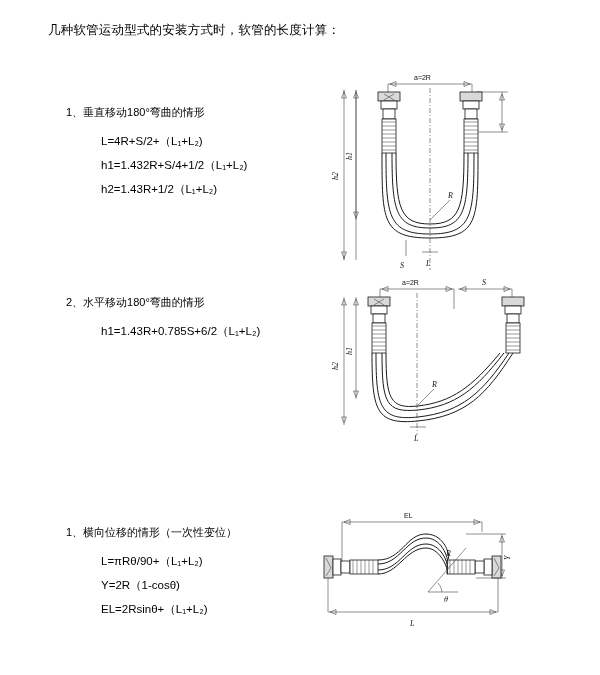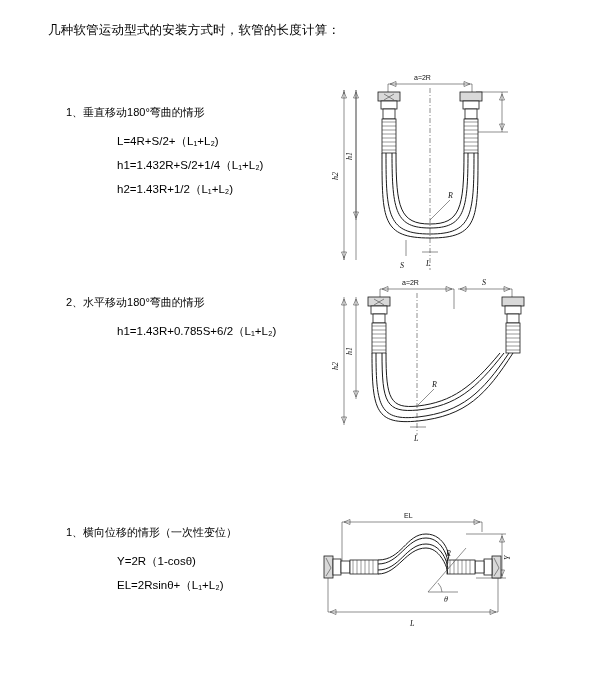--- a/index.html
+++ b/index.html
@@ -47,21 +47,20 @@
   }
   .formulas {
     position: absolute;
     left: 85px;
     top: 24px;
   }
   .formula {
     font-size: 11.5px;
     line-height: 24px;
     white-space: nowrap;
-    margin-left: 16px;
   }
 
   .figure {
     position: absolute;
   }
   .fig1 { left: 310px; top: -35px; }
   .fig2 { left: 310px; top: -20px; }
   .fig3 { left: 290px; top: -25px; }
 
   svg { display: block; }
@@ -78,21 +77,21 @@
 <body>
 
 <div class="page">
 
   <div class="heading">几种软管运动型式的安装方式时，软管的长度计算：</div>
 
   <div class="section sec1">
     <div class="sec-title">1、垂直移动180°弯曲的情形</div>
     <div class="formulas">
       <div class="formula">L=4R+S/2+（L₁+L₂)</div>
-      <div class="formula">h1=1.432R+S/2+1/4（L₁+L₂)</div>
+      <div class="formula">h1=1.432R+S/4+1/2（L₁+L₂)</div>
       <div class="formula">h2=1.43R+1/2（L₁+L₂)</div>
     </div>
 
     <div class="figure fig1">
       <svg width="230" height="215" viewBox="0 0 230 215">
 
         <path class="ln-thin" d="M18 20 L18 190"></path>
         <path class="ln-thin" d="M30 20 L30 190"></path>
         <path class="ln-thin" d="M18 20 L18 24 M18 186 L18 190"></path>
 
@@ -206,20 +205,21 @@
 
         <path class="ln-thin" d="M84 152 L100 152"></path>
         <text class="dimtxt-i" x="88" y="166">L</text>
       </svg>
     </div>
   </div>
 
   <div class="section sec3">
     <div class="sec-title">1、横向位移的情形（一次性变位）</div>
     <div class="formulas">
+      <div class="formula">L=πRθ/90+（L₁+L₂)</div>
       <div class="formula">Y=2R（1-cosθ)</div>
       <div class="formula">EL=2Rsinθ+（L₁+L₂)</div>
     </div>
 
     <div class="figure fig3">
       <svg width="250" height="140" viewBox="0 0 250 140">
 
         <path class="ln-thin" d="M36 22 L176 22"></path>
         <path class="ln-thin" d="M38 22 l6 -2.5 l0 5 z" fill="#444"></path>
         <path class="ln-thin" d="M174 22 l-6 -2.5 l0 5 z" fill="#444"></path>

